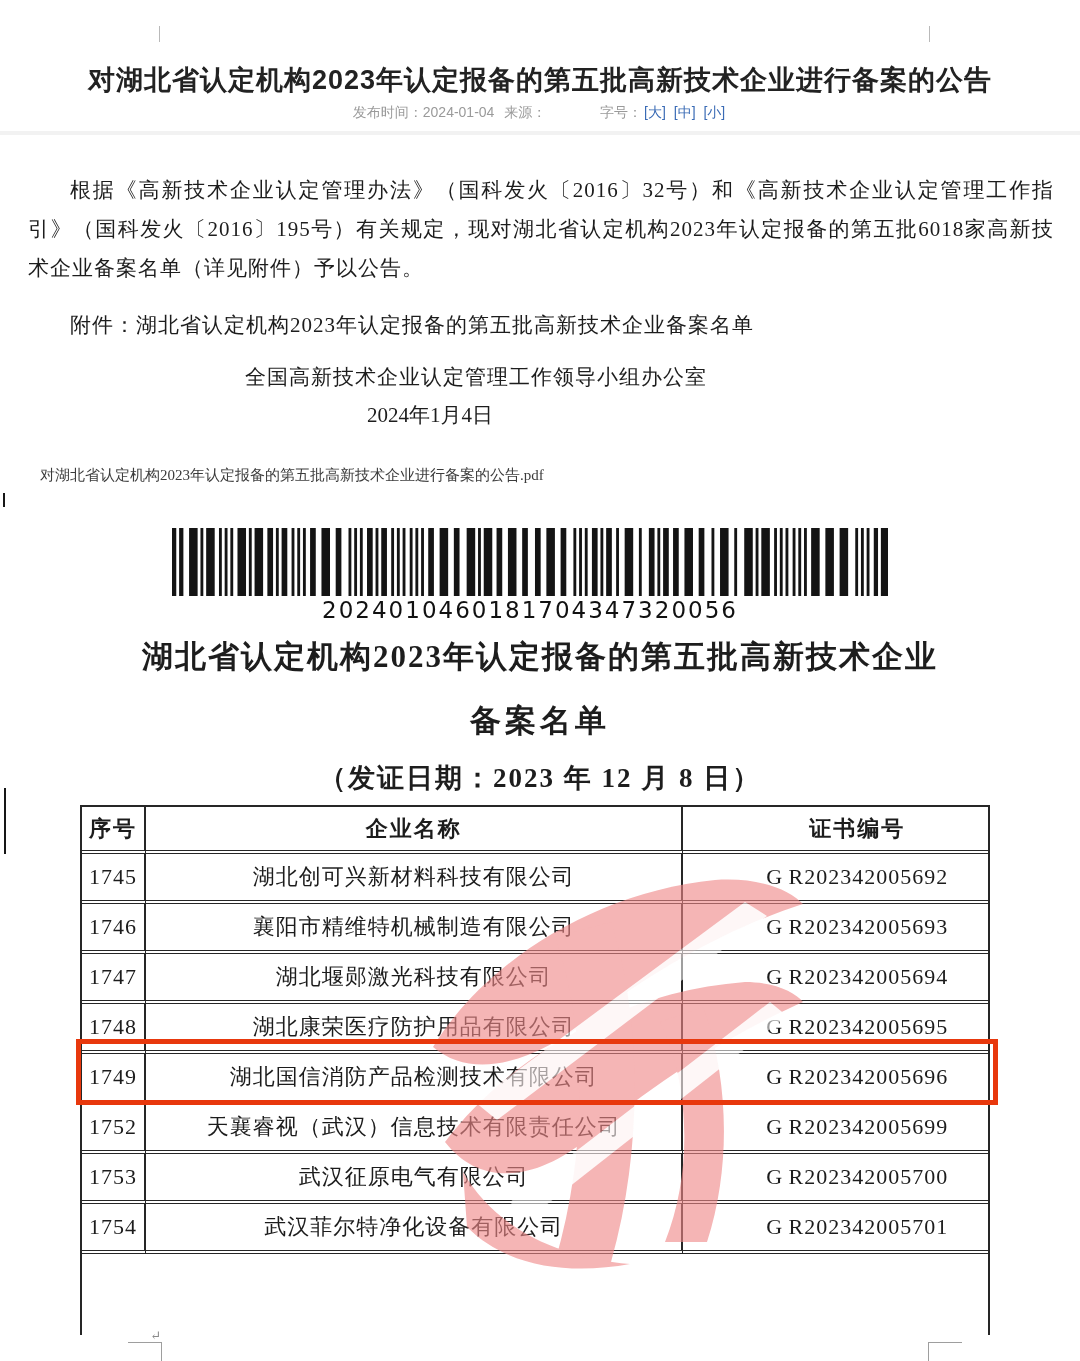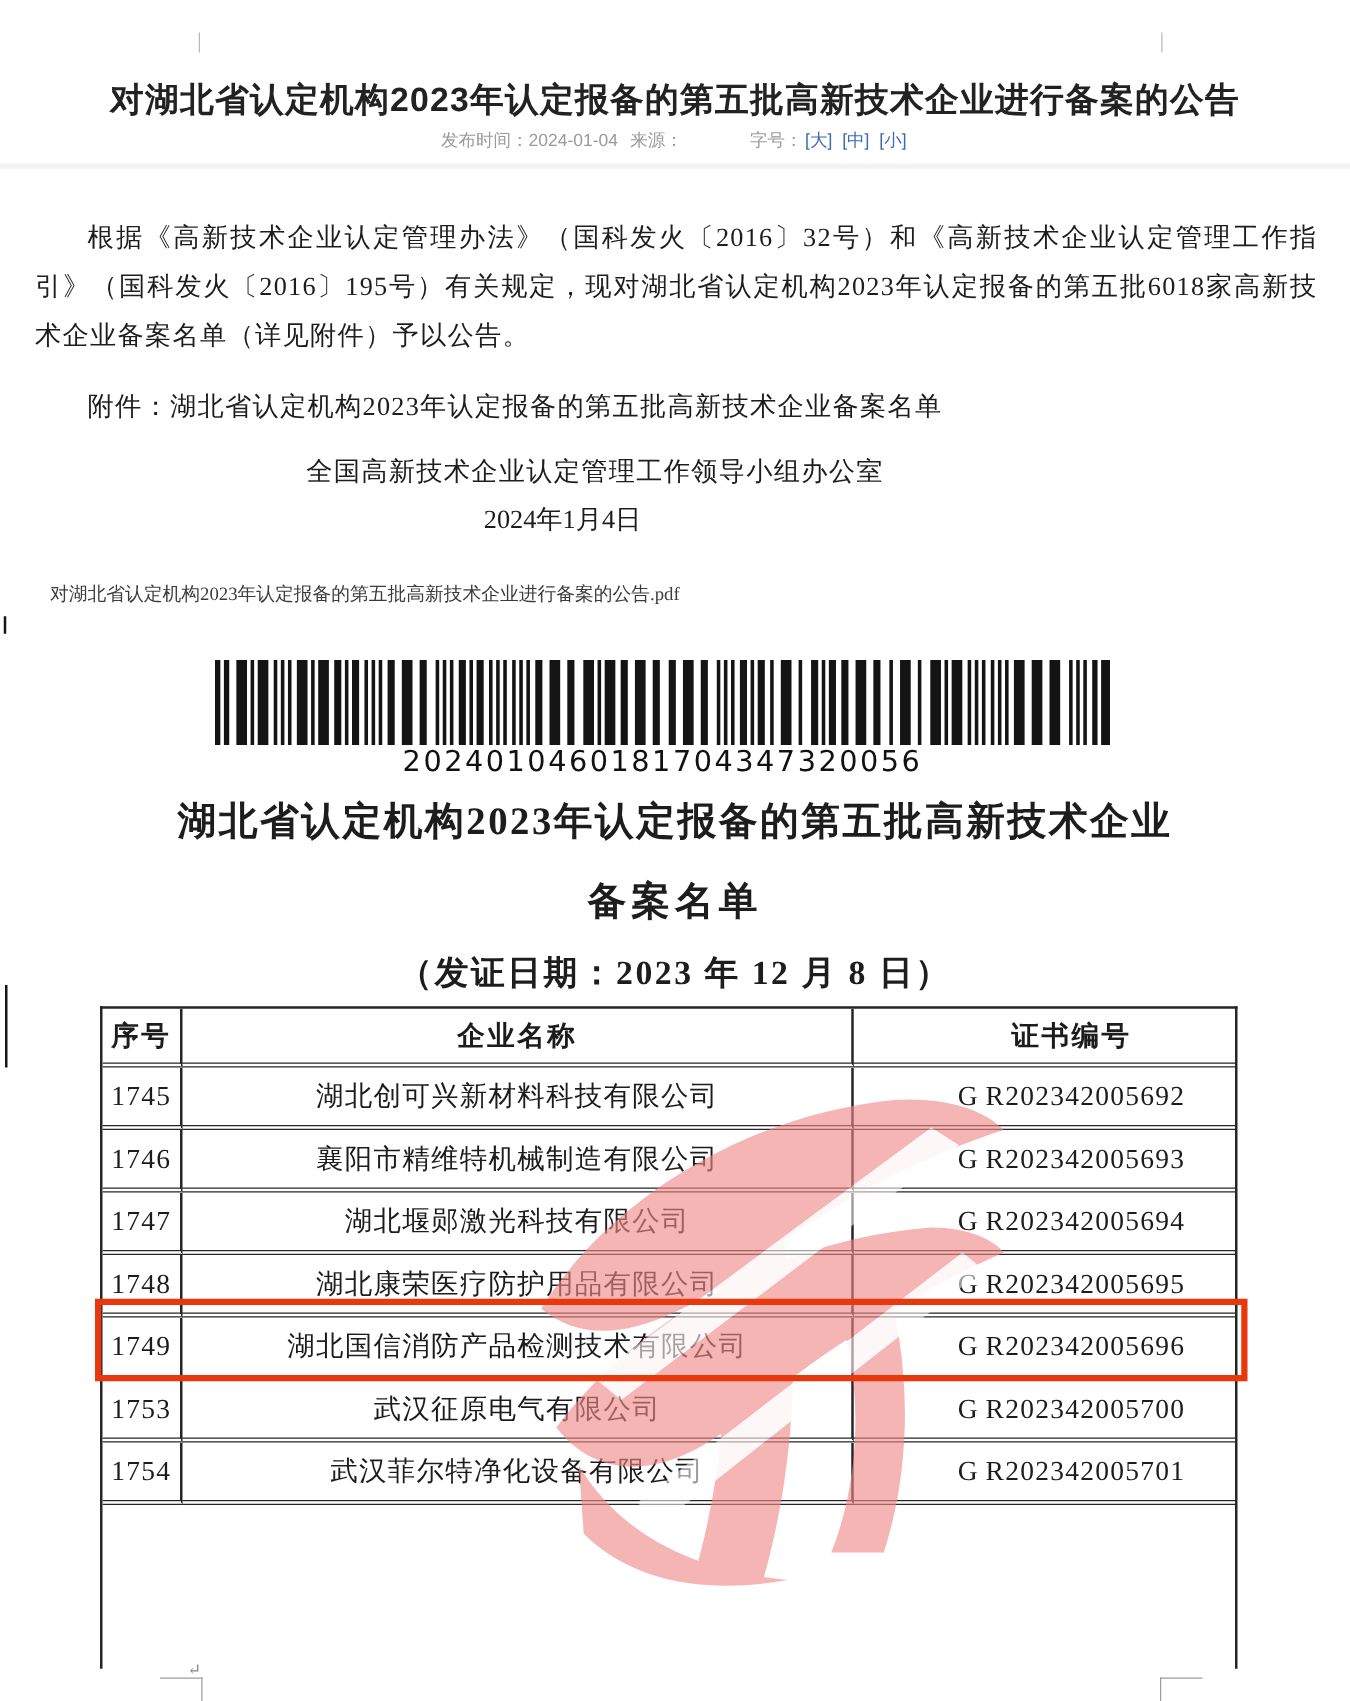--- a/index.html
+++ b/index.html
@@ -16,21 +16,21 @@
   .divider{position:absolute;left:0;top:131px;width:100%;height:4px;background:#f2f2f2;}
   .page-tick{position:absolute;width:1px;height:16px;background:#b9b9b9;top:26px;}
 
   
   .serif{font-family:"Liberation Serif","DejaVu Serif",serif;color:#1d1d1d;}
   .para{position:absolute;left:28px;top:150px;width:1026px;font-size:21px;line-height:39px;
         text-align:justify;text-indent:2em;letter-spacing:1px;}
   .attach{position:absolute;left:28px;top:290px;width:1026px;font-size:21px;text-indent:2em;
           letter-spacing:1px;}
   .issuer{position:absolute;left:0;top:363px;width:880px;text-align:center;font-size:21px;letter-spacing:1px;padding-left:36px;}
-  .issue-date{position:absolute;left:0;top:401px;width:860px;text-align:center;font-size:21px;margin-left:20px;}
+  .issue-date{position:absolute;left:0;top:401px;width:860px;text-align:center;font-size:21px;}
   .pdf-link{position:absolute;left:40px;top:466px;font-size:15px;color:#3b3b3b;cursor:pointer;}
 
   
   .barcode{position:absolute;left:172px;top:528px;width:716px;height:68px;}
   .barcode svg{width:100%;height:100%;}
   .barcode-digits{position:absolute;left:172px;top:597px;width:716px;text-align:center;
                   font-family:"DejaVu Sans",sans-serif;font-size:23px;color:#111;letter-spacing:2px;}
   .doc-title1{position:absolute;left:0;top:636px;width:1080px;text-align:center;
               font-size:31px;font-weight:bold;letter-spacing:2px;}
   .doc-title2{position:absolute;left:0;top:700px;width:1080px;text-align:center;
@@ -214,20 +214,25 @@
       <td>1748</td>
       <td>湖北康荣医疗防护用品有限公司</td>
       <td class="cell-cert">G R202342005695</td>
     </tr>
           <tr>
       <td>1749</td>
       <td>湖北国信消防产品检测技术有限公司</td>
       <td class="cell-cert">G R202342005696</td>
     </tr>
           <tr>
+      <td>1752</td>
+      <td>天襄睿视（武汉）信息技术有限责任公司</td>
+      <td class="cell-cert">G R202342005699</td>
+    </tr>
+          <tr>
       <td>1753</td>
       <td>武汉征原电气有限公司</td>
       <td class="cell-cert">G R202342005700</td>
     </tr>
           <tr>
       <td>1754</td>
       <td>武汉菲尔特净化设备有限公司</td>
       <td class="cell-cert">G R202342005701</td>
     </tr>
         </tbody>

